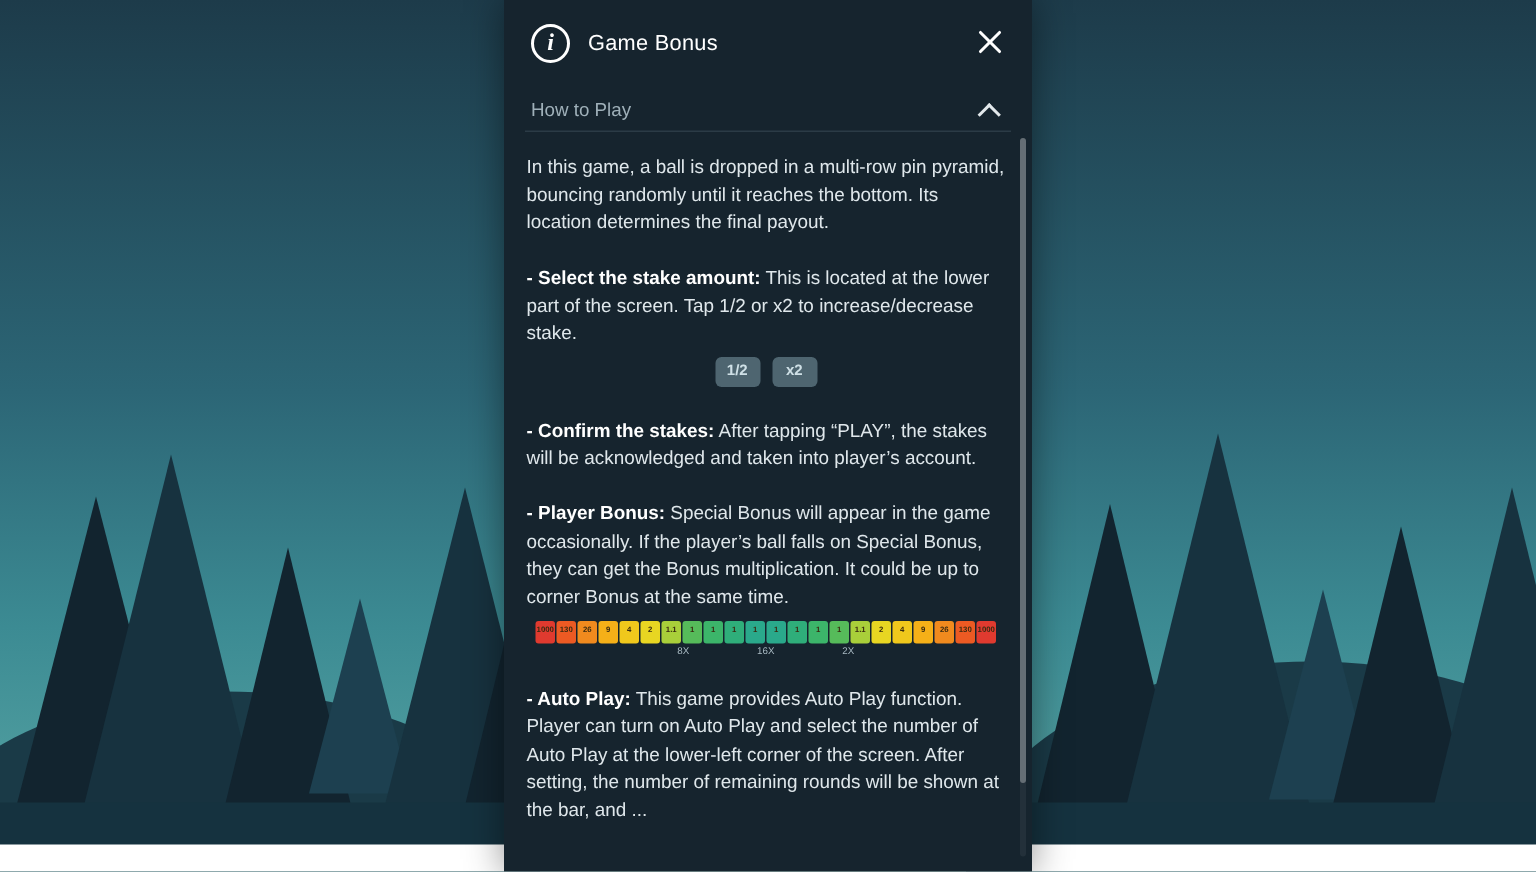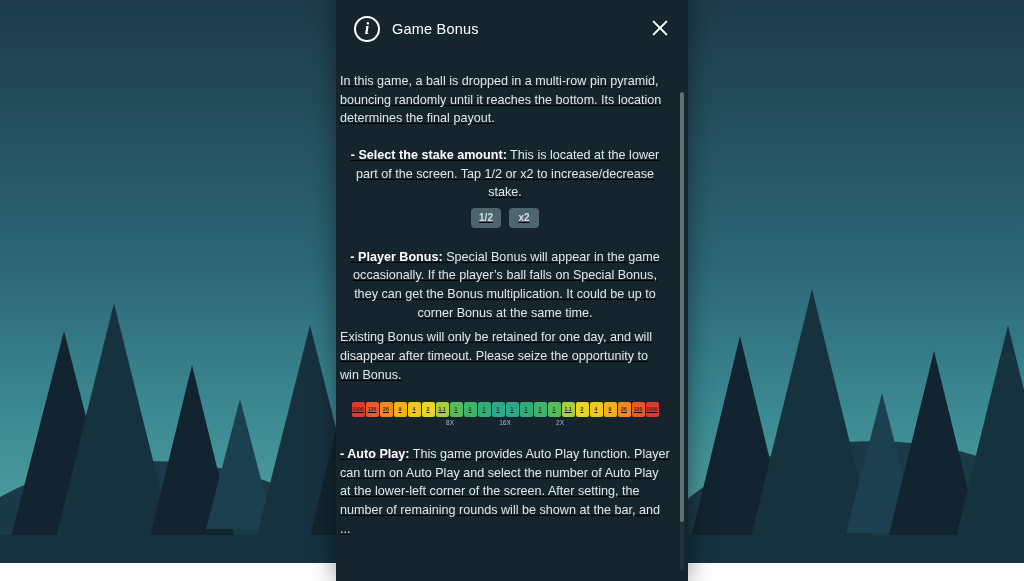--- a/index.html
+++ b/index.html
@@ -122,32 +122,31 @@
     left: 2px; top: 5px;
     width: 9px; height: 9px;
     border-left: 2px solid #e3e9ec;
     border-top: 2px solid #e3e9ec;
     transform: rotate(45deg);
   }
 
   .modal-body {
     flex: 1 1 auto;
     overflow: hidden;
-    padding: 14px 18px 0 4px;
-    position: relative;
-    text-decoration: underline;
+    padding: 14px 18px 0 15px;
+    position: relative;
   }
 
   .para {
     color: #dfe7eb;
     font-size: 12.6px;
     line-height: 1.48;
     margin: 0 0 18px 0;
   }
-  .para.tight { margin-bottom: 6px; text-align: center; }
+  .para.tight { margin-bottom: 6px; }
   .para b { color: #ffffff; font-weight: bold; }
 
   
   .chip-row {
     display: flex;
     justify-content: center;
     gap: 8px;
     margin: 0 0 20px 0;
   }
   .chip {
@@ -251,44 +250,48 @@
 </div>
 
 <div class="modal">
 
   <div class="modal-header">
     <div class="info-icon">i</div>
     <div class="modal-title">Game Bonus</div>
     <div class="close-btn"></div>
   </div>
 
+  <div class="section-head">
+    <span class="section-head-label">How to Play</span>
+    <span class="chevron"></span>
+  </div>
 
   <div class="modal-body">
 
     <p class="para">
       <span>In this game, a ball is dropped in a multi-row pin pyramid, bouncing randomly until it reaches the bottom. Its location determines the final payout.</span>
     </p>
 
     <p class="para tight">
       <b>- Select the stake amount:</b><span> This is located at the lower part of the screen. Tap 1/2 or x2 to increase/decrease stake.</span>
     </p>
 
     <div class="chip-row">
       <div class="chip">1/2</div>
       <div class="chip">x2</div>
     </div>
 
+    <p class="para">
+      <b>- Confirm the stakes:</b><span> After tapping “PLAY”, the stakes will be acknowledged and taken into player’s account.</span>
+    </p>
 
     <p class="para tight">
       <b>- Player Bonus:</b><span> Special Bonus will appear in the game occasionally. If the player’s ball falls on Special Bonus, they can get the Bonus multiplication. It could be up to corner Bonus at the same time.</span>
     </p>
 
-    <p class="para">
-      <span>Existing Bonus will only be retained for one day, and will disappear after timeout. Please seize the opportunity to win Bonus.</span>
-    </p>
 
     <div class="mult-wrap">
       <div class="mult-row" id="mult-row">
           <div class="mult-cell" style="background: rgb(224, 58, 47);">1000</div>
           <div class="mult-cell" style="background: rgb(236, 90, 35);">130</div>
           <div class="mult-cell" style="background: rgb(240, 138, 30);">26</div>
           <div class="mult-cell" style="background: rgb(245, 176, 24);">9</div>
           <div class="mult-cell" style="background: rgb(240, 200, 28);">4</div>
           <div class="mult-cell" style="background: rgb(232, 214, 34);">2</div>
           <div class="mult-cell" style="background: rgb(169, 207, 58);">1.1</div>

